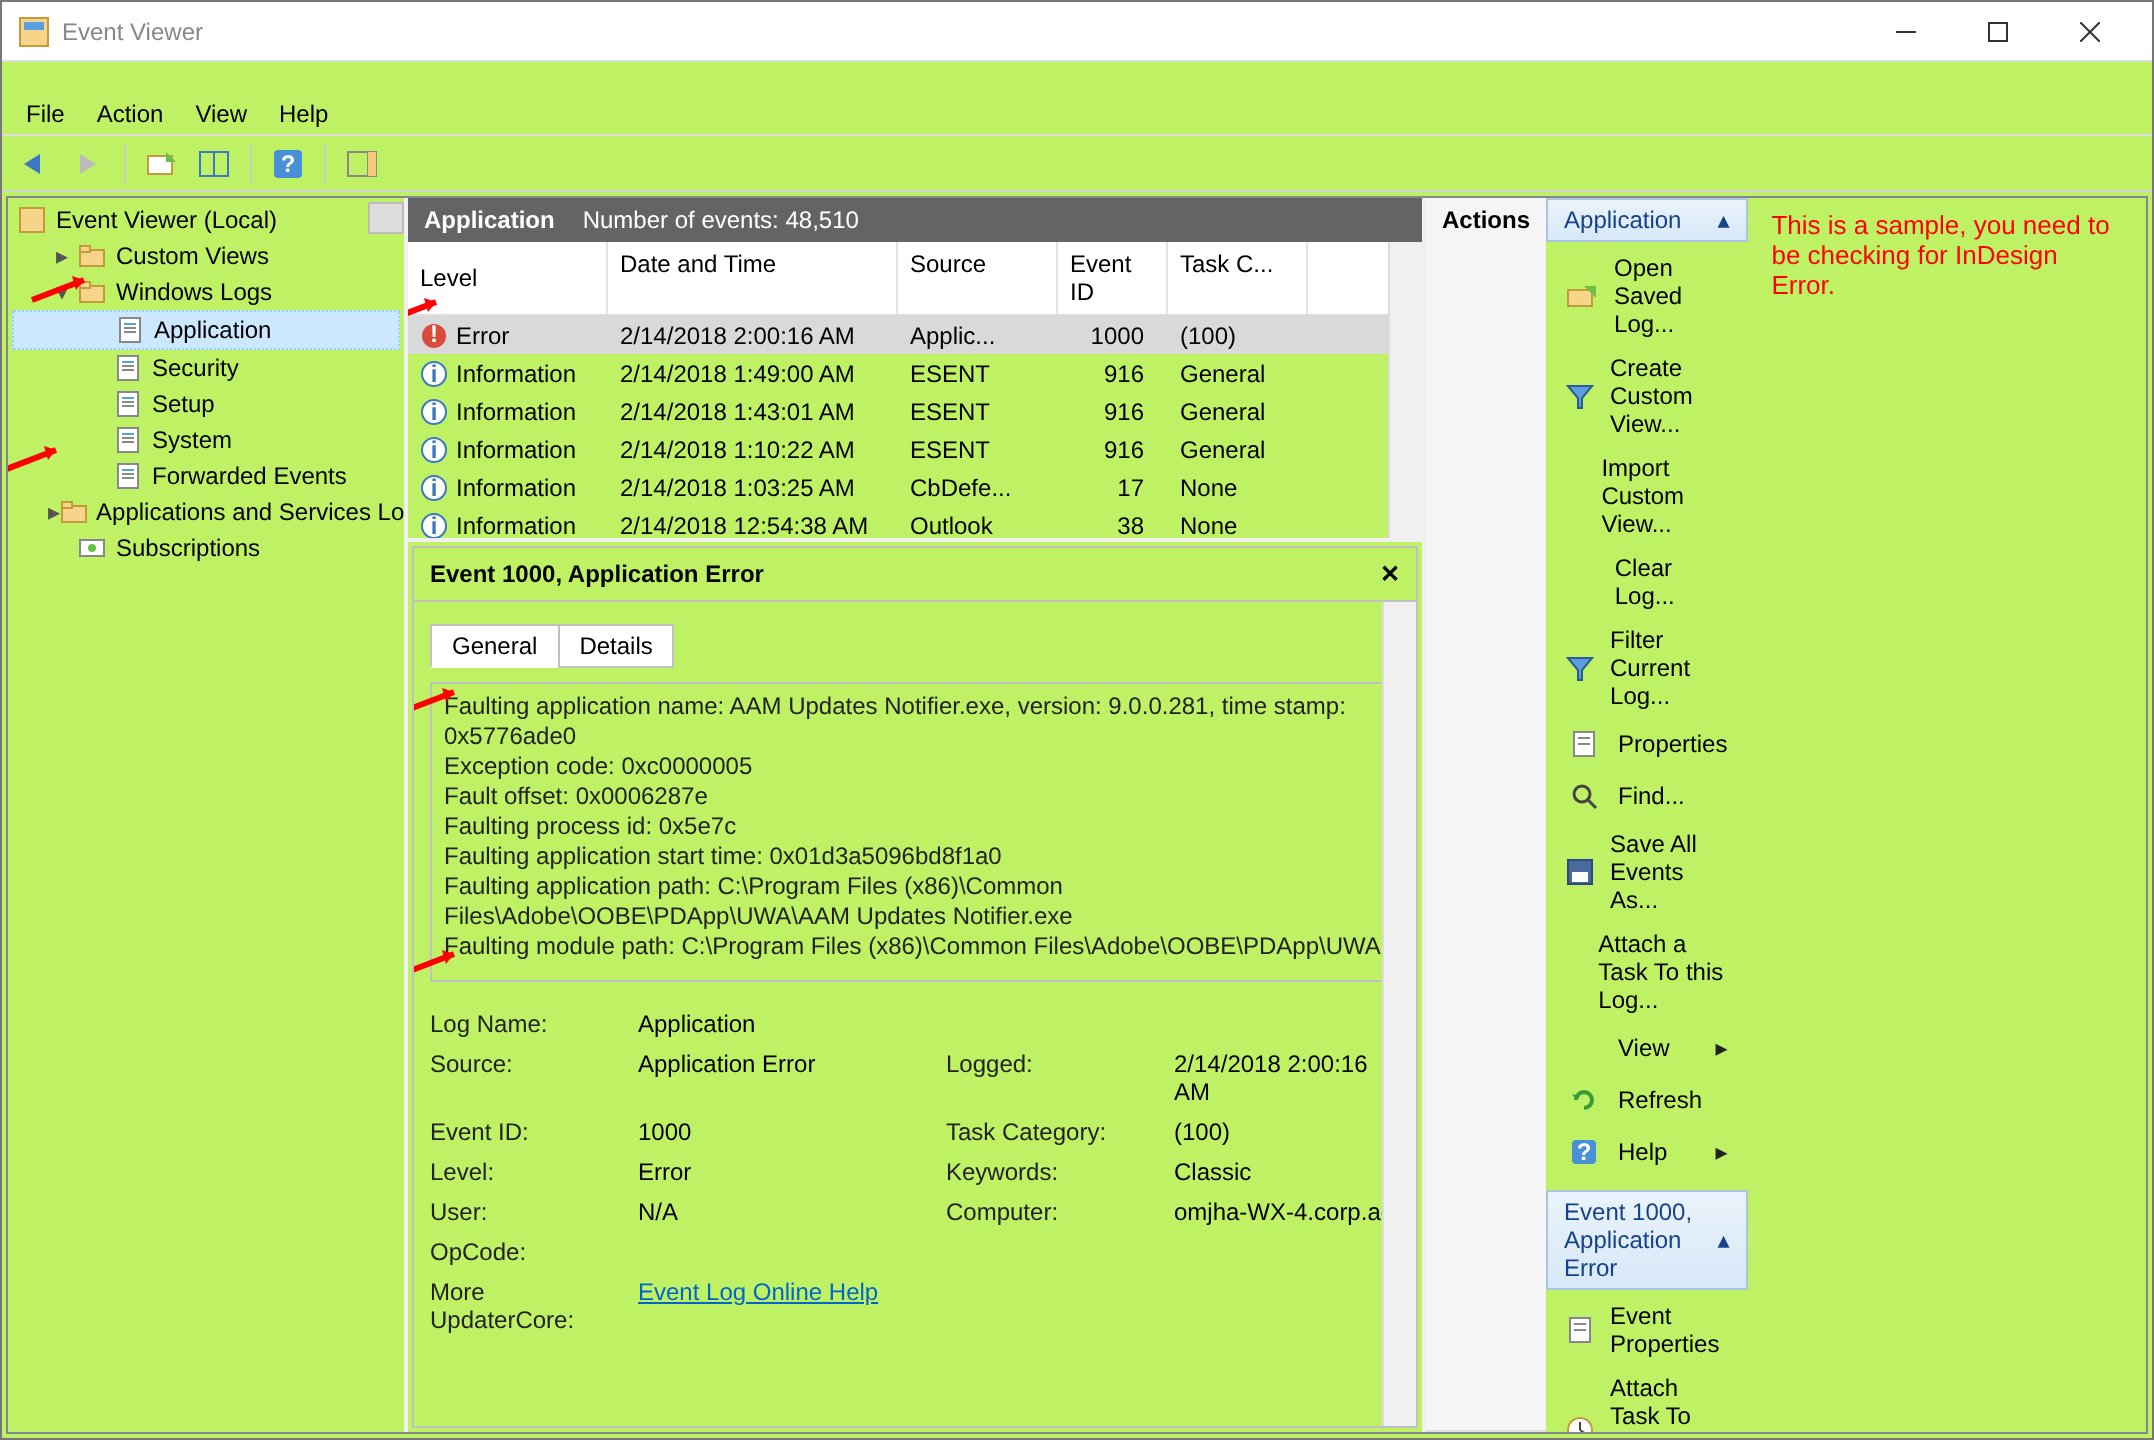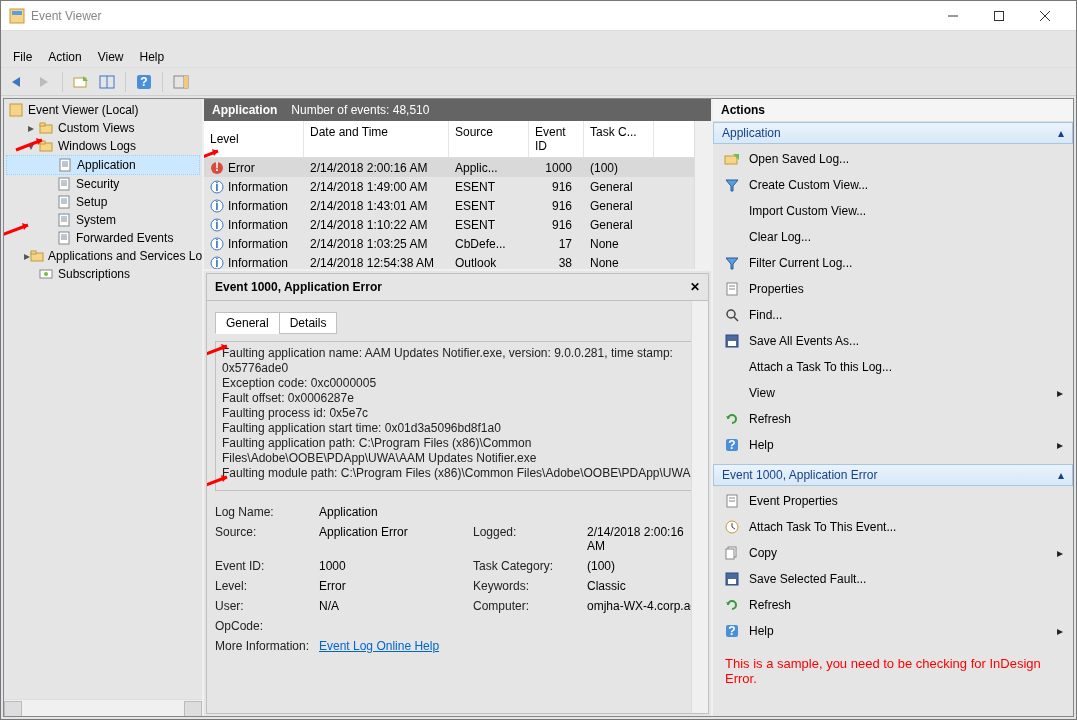--- a/index.html
+++ b/index.html
@@ -1,29 +1,29 @@
 <!DOCTYPE html>
 <html><head>
 <meta charset="utf-8">
 <style>
 * { box-sizing: border-box; margin: 0; padding: 0; font-family: "Segoe UI", Tahoma, sans-serif; font-size: 12px; }
 body { background: #fff; }
-.window { width: 1077px; height: 720px; border: 1px solid #777; display: flex; flex-direction: column; background: #e5e5e5; position: relative; }
+.window { width: 1077px; height: 720px; border: 1px solid #777; display: flex; flex-direction: column; background: #bef264; position: relative; }
 .titlebar { height: 30px; display: flex; align-items: center; padding: 0 8px; border-bottom: 1px solid #ddd; background: #fff; }
 .titlebar .icon { width: 16px; height: 16px; margin-right: 6px; }
 .titlebar .title { flex: 1; color: #888; }
 .titlebar .winbtns { display: flex; }
 .titlebar .winbtn { width: 46px; height: 30px; display: flex; align-items: center; justify-content: center; color: #555; }
 .menubar { height: 22px; display: flex; align-items: center; padding: 0 4px; border-bottom: 1px solid #ddd; margin-top: 15px; }
 .menubar .menu-item { padding: 2px 8px; }
 .toolbar { height: 28px; display: flex; align-items: center; padding: 2px 6px; border-bottom: 1px solid #d0d0d0; gap: 4px; }
 .toolbar .tbtn { width: 22px; height: 22px; display: flex; align-items: center; justify-content: center; border: 1px solid transparent; }
 .toolbar .sep { width: 1px; height: 20px; background: #ccc; margin: 0 3px; }
 .work { flex: 1; display: flex; border: 1px solid #828790; margin: 2px; overflow: hidden; }
-.pane { display: flex; flex-direction: column; }
+.pane { display: flex; }
 .pane.tree { width: 200px; border-right: 2px solid #f0f0f0; position: relative; overflow: hidden; }
 .pane.center { flex: 1; border-right: 2px solid #f0f0f0; display:flex; flex-direction:column; overflow:hidden; }
 .pane.actions { width: 360px; overflow: hidden; }
 .hscroll { height: 17px; border-top: 1px solid #ddd; background: #f0f0f0; position: relative; }
 .hscroll::before, .hscroll::after { content:''; position:absolute; top:1px; width:16px; height:14px; background:#ddd; border:1px solid #bbb; }
 .hscroll::before { left:0; } .hscroll::after { right:0; }
 .tree-body { flex:1; padding: 2px; overflow:hidden; position:relative; }
 .tree-item { display: flex; align-items: center; padding: 1px 2px; white-space: nowrap; }
 .tree-item.selected { background: #cce8ff; border: 1px dotted #99d1ff; }
 .tree-item .twisty { width: 14px; display:inline-flex; justify-content:center; color:#555; }
@@ -441,21 +441,21 @@
             <span class="k">User:</span>
             <span>N/A</span>
             <span class="k">Computer:</span>
             <span style="overflow:hidden; white-space:nowrap;">omjha-WX-4.corp.adobe</span>
 
             <span class="k">OpCode:</span>
             <span></span>
               <span></span>
               <span></span>
 
-            <span class="k">More Information:</span>
+            <span class="k">More UpdaterCore:</span>
             <span class="link" style="grid-column: span 3;">Event Log Online Help</span>
           </div>
           <div class="vspace" style="top:0;"></div>
         </div>
       </div>
     </div>
 
     <div class="pane actions">
       <div class="ahead">Actions</div>
       <div id="actions-body">

